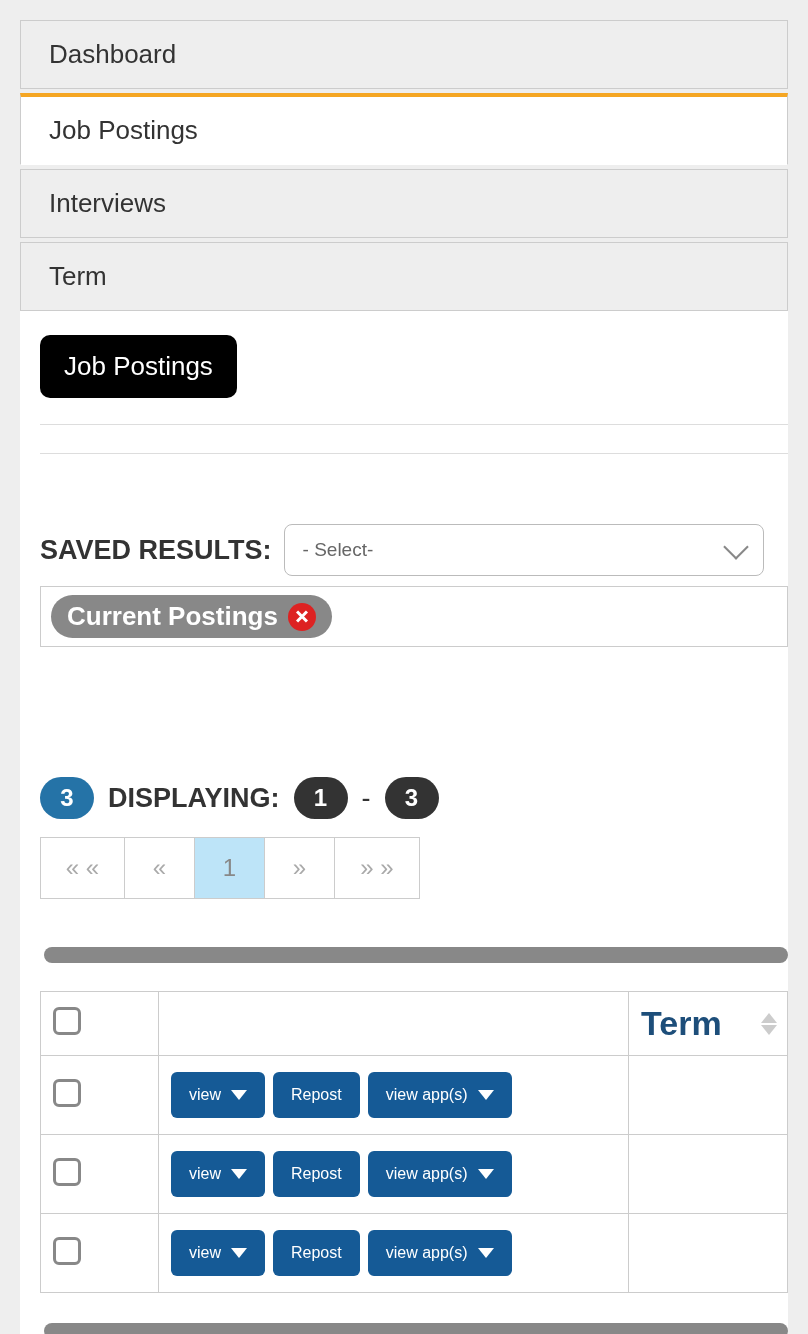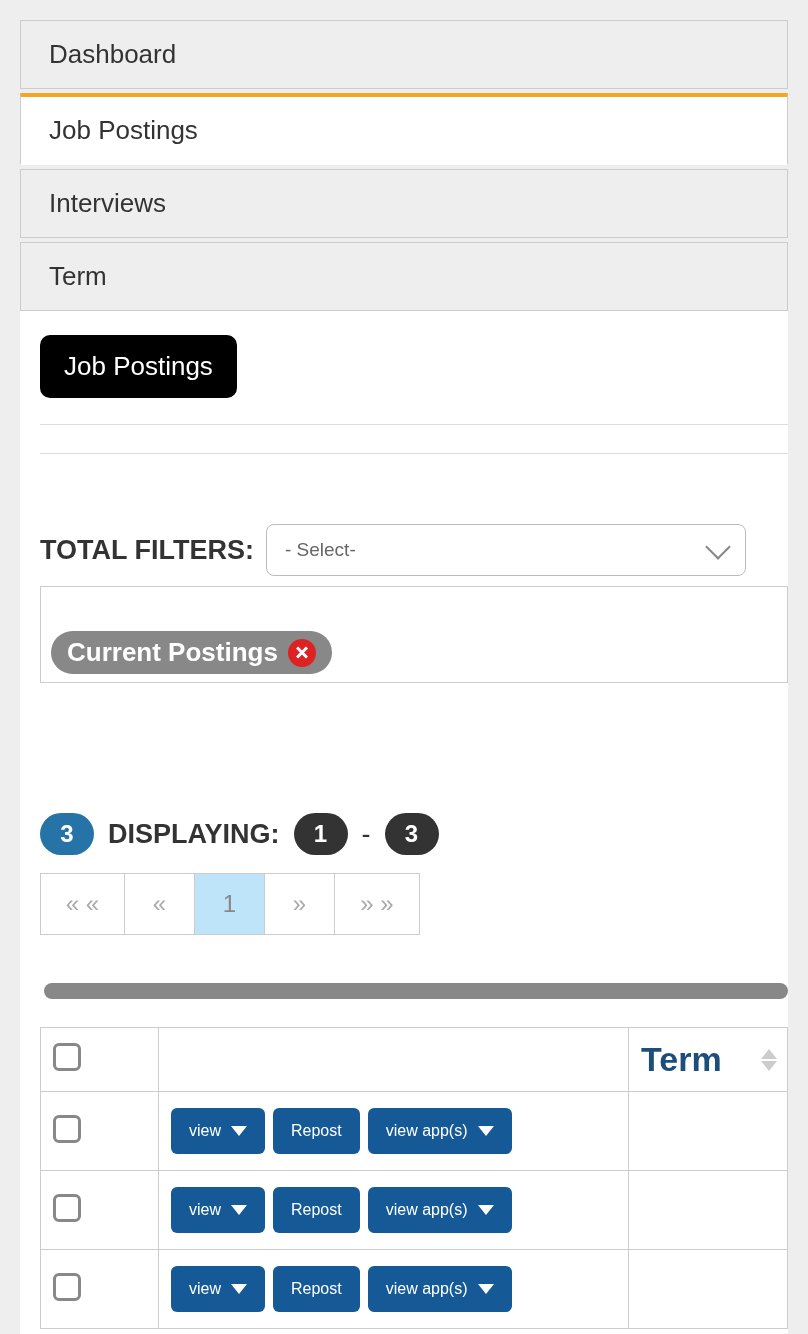--- a/index.html
+++ b/index.html
@@ -95,21 +95,20 @@
   .chip {
     display: inline-flex;
     align-items: center;
     gap: 10px;
     background: #888;
     color: #fff;
     font-size: 26px;
     font-weight: 700;
     padding: 6px 16px;
     border-radius: 999px;
-    margin-top: 36px;
   }
   .close-circ {
     width: 28px; height: 28px;
     border-radius: 50%;
     background: #d22;
     display:flex; align-items:center; justify-content:center;
     cursor:pointer;
   }
   .close-circ::before, .close-circ::after {
     content: "";
@@ -249,21 +248,21 @@
 
 <div class="content">
 
   <div class="btn-black">Job Postings</div>
 
   <hr class="divider">
   <hr class="divider" style="margin-top:28px;">
 
   <div class="filters-section">
     <div class="filters-row">
-      <div class="filters-label">TOTAL FILTERS:</div>
+      <div class="filters-label">SAVED RESULTS:</div>
       <div class="select-box">
         <span>- Select-</span>
         <span class="chevron"></span>
       </div>
     </div>
     <div class="chip-row">
       <div class="chip">
         <span>Current Postings</span>
         <span class="close-circ"></span>
       </div>

